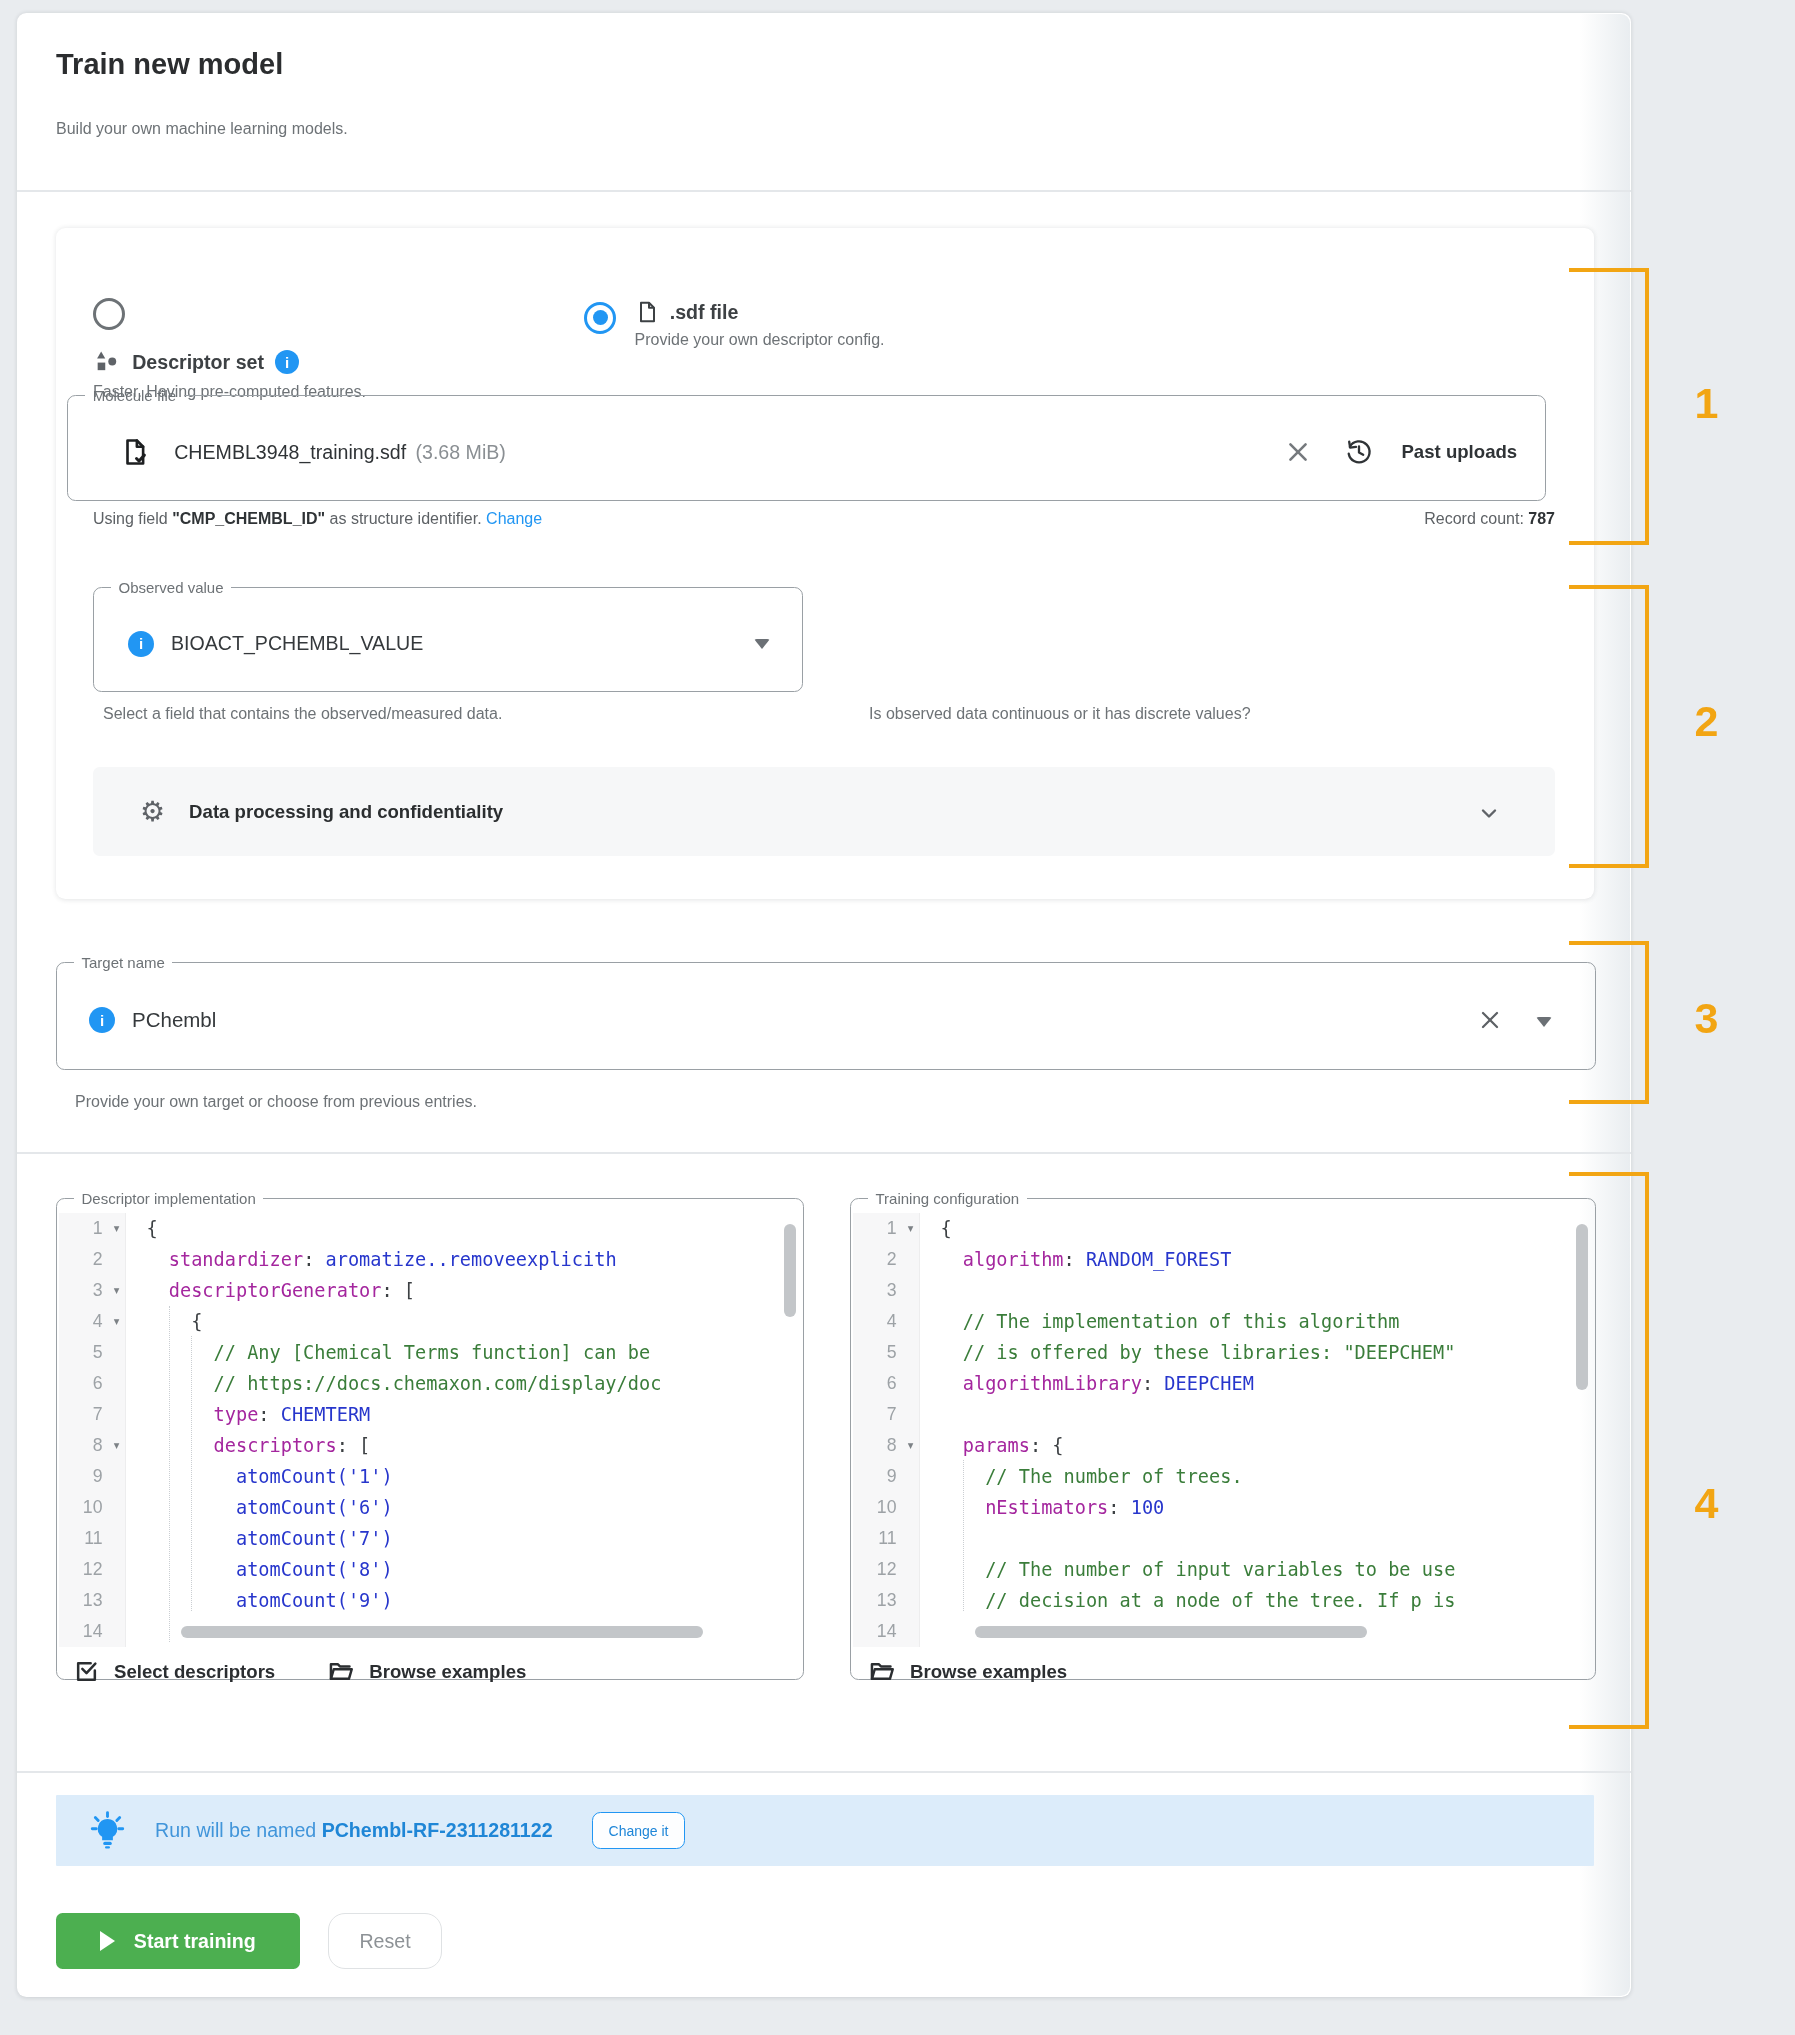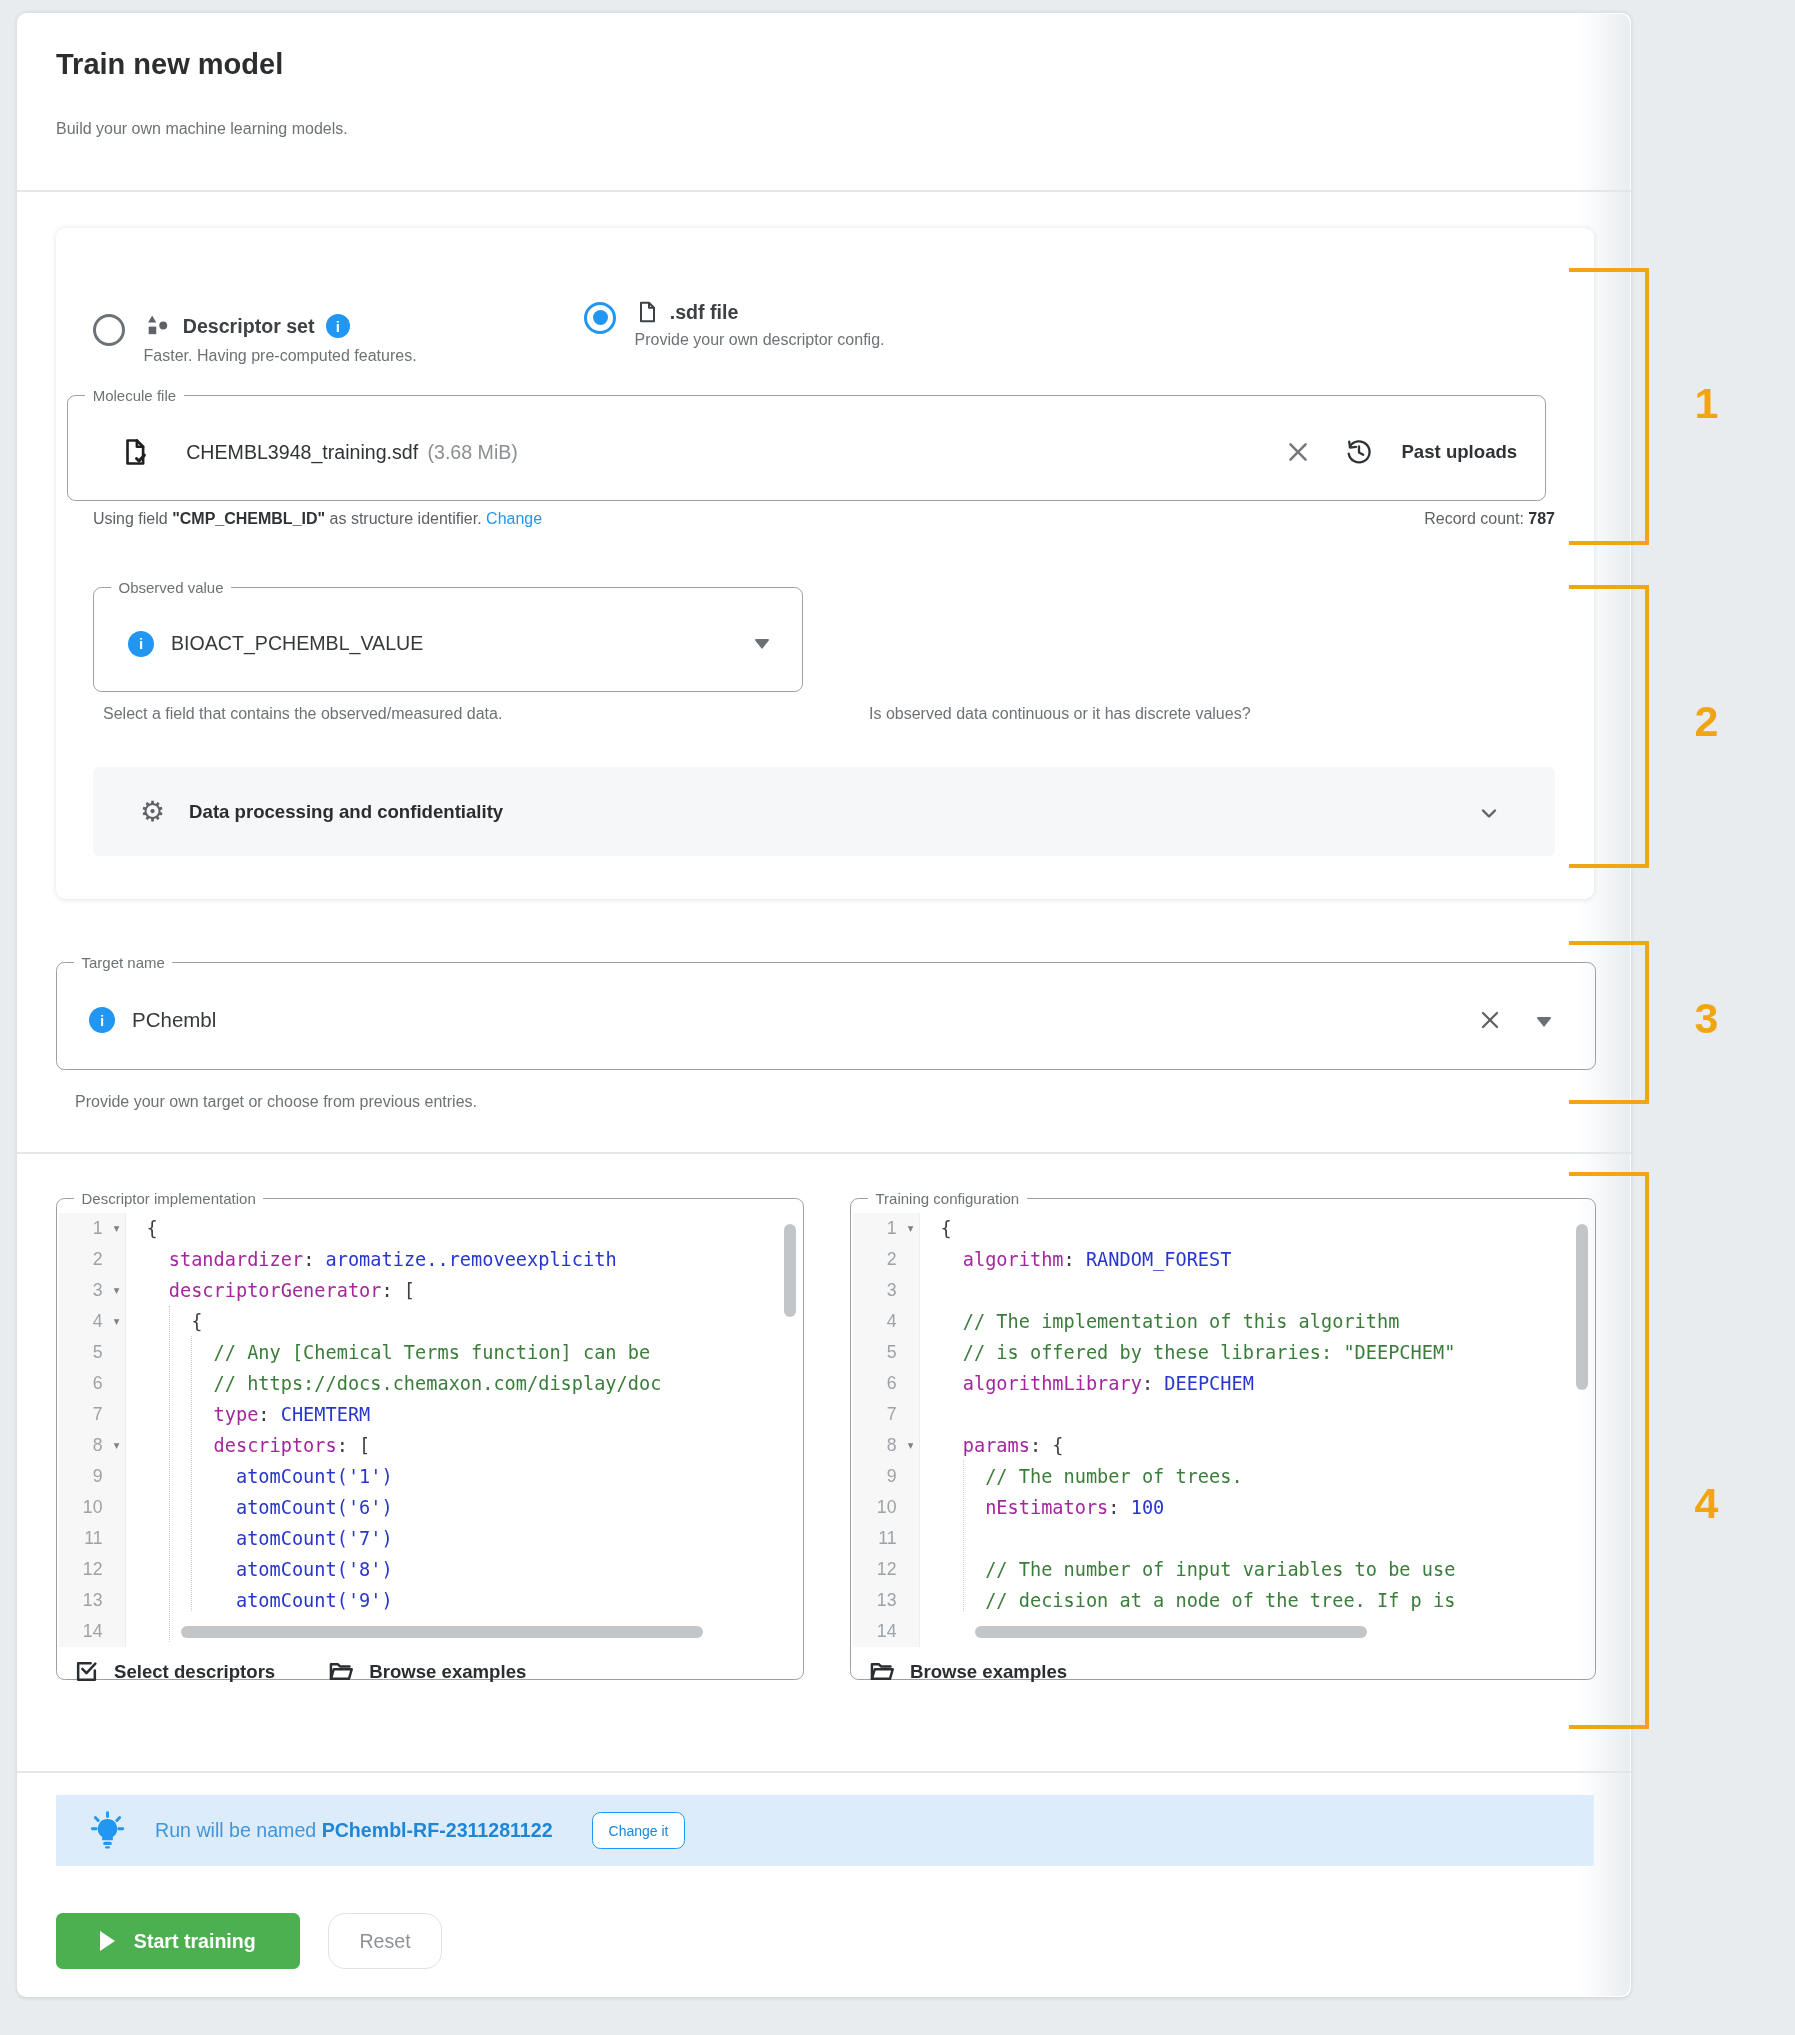--- a/index.html
+++ b/index.html
@@ -140,21 +140,21 @@
 
 <div class="panel"></div>
 <div class="edge-fade"></div>
 
 <div class="page-title">Train new model</div>
 <div class="page-subtitle">Build your own machine learning models.</div>
 <div class="hr hr1"></div>
 
 <div class="card1">
 
-  <div class="radio-opt" style="left:37px;top:84px;">
+  <div class="radio-opt" style="left:37px;top:68px;flex-direction:column;">
     <div class="radio-circle"></div>
     <div>
       <div class="radio-head">
         <span>
           <svg width="28" height="28" viewBox="0 0 24 24" class="icon-gray">
             <polygon points="7,3 10.5,9 3.5,9" fill="currentColor"></polygon>
             <circle cx="16.5" cy="11.5" r="3.4" fill="currentColor"></circle>
             <rect x="4" y="12.5" width="6.5" height="6.5" fill="currentColor"></rect>
           </svg>
         </span>
@@ -176,21 +176,21 @@
           </svg>
         </span>
         <span class="radio-label">.sdf file</span>
       </div>
       <div class="radio-sub">Provide your own descriptor config.</div>
     </div>
   </div>
 
   <fieldset class="fs-molecule">
     <legend>Molecule file</legend>
-    <div class="fs-content" style="padding-left:52px;gap:36px;justify-content:flex-end;">
+    <div class="fs-content" style="padding-left:52px;gap:24px;justify-content:flex-end;">
       <span>
         <svg width="30" height="30" viewBox="0 0 24 24" fill="none" stroke="#1d1f21" stroke-width="2.1" stroke-linejoin="round" stroke-linecap="round">
           <path d="M6 2.8 H13.5 L18.5 7.8 V21.2 H6 Z"></path>
           <path d="M13.5 2.8 V7.8 H18.5"></path>
           <path d="M13.2 17.2 L15.2 19.2 L19.5 14.5" stroke-width="2.4"></path>
         </svg>
       </span>
       <span>
         <span class="file-name">CHEMBL3948_training.sdf</span><span class="file-size">(3.68 MiB)</span>
       </span>

